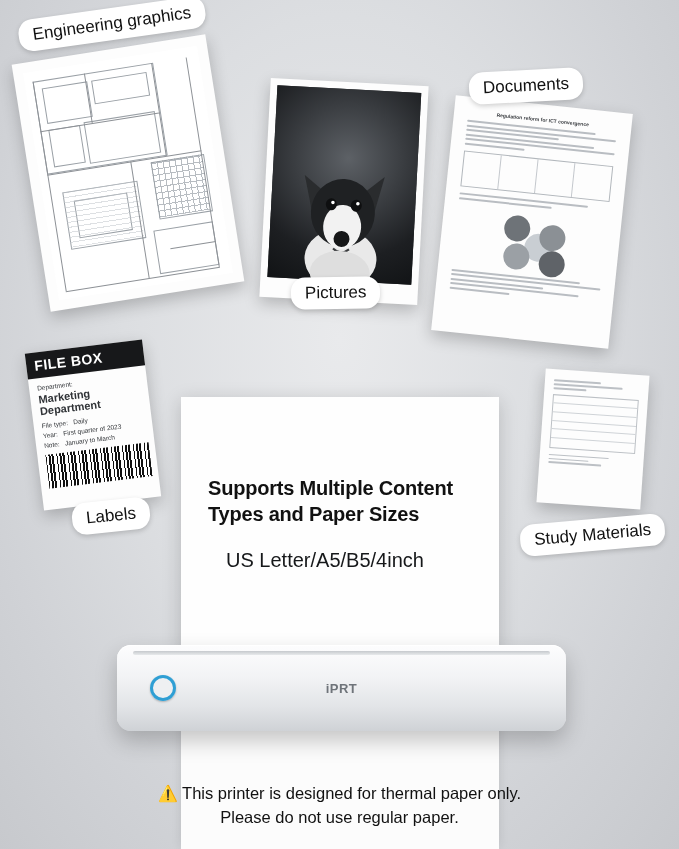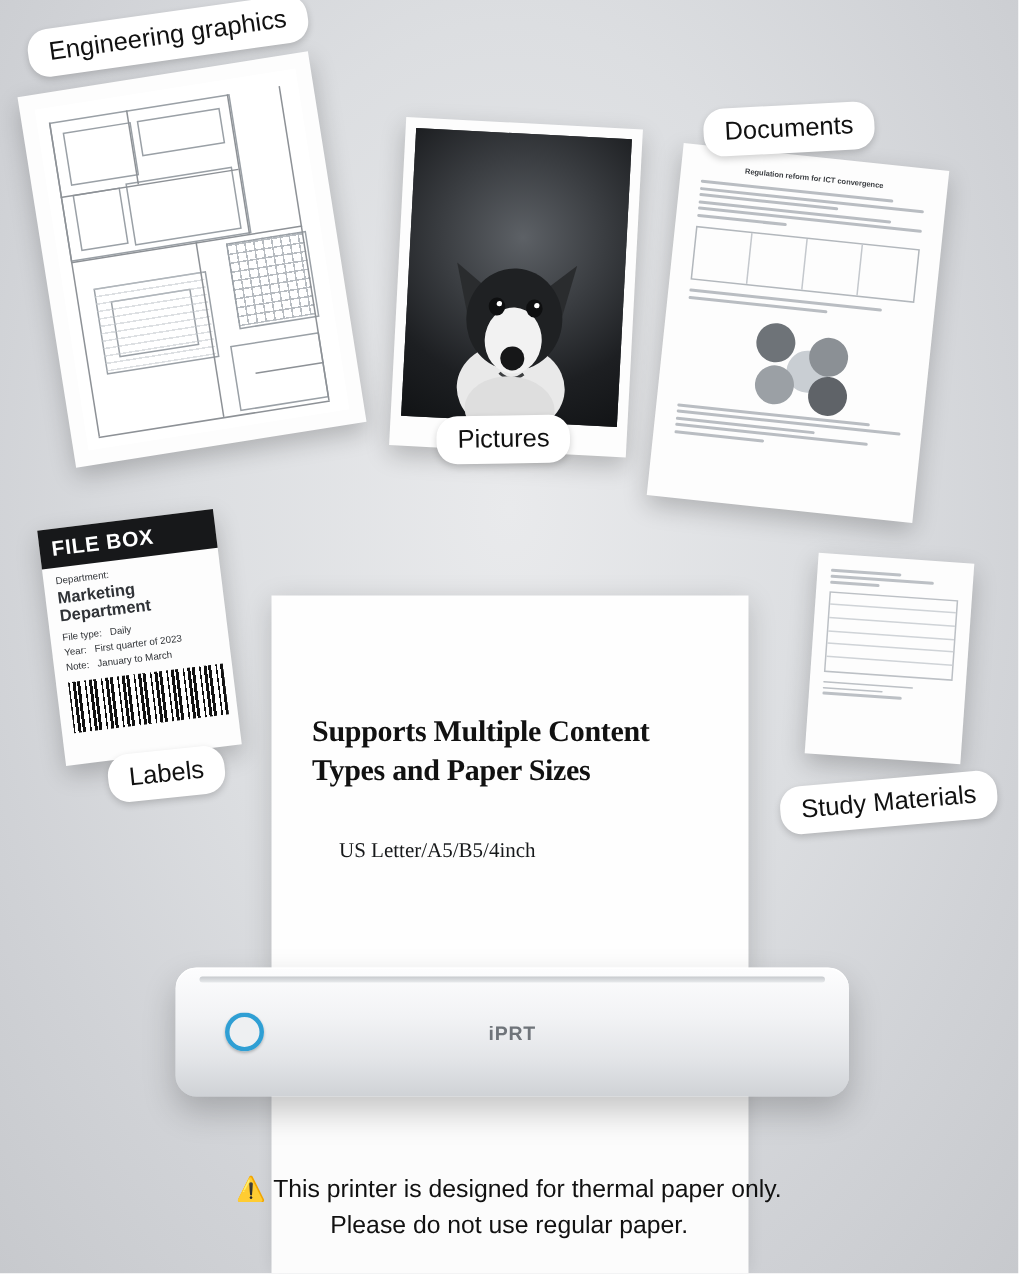--- a/index.html
+++ b/index.html
@@ -171,36 +171,35 @@
   .st-grid div { border-bottom: 1px solid #cfd3d7; }
   .st-grid div:last-child { border-bottom: none; }
 
   
   #main-sheet {
     position: absolute;
     left: 181px; top: 397px;
     width: 318px; height: 255px;
     background: #fefefe;
     box-shadow: 0 4px 18px rgba(0,0,0,0.18);
-    font-family: Liberation Serif, serif;
   }
   #main-sheet .headline {
     position: absolute;
     left: 27px; top: 78px;
     width: 270px;
     font-size: 20px;
     font-weight: bold;
     color: #111;
     line-height: 1.32;
     letter-spacing: -0.2px;
   }
   #main-sheet .subline {
     position: absolute;
-    left: 45px; top: 163px;
-    font-size: 14px;
+    left: 45px; top: 152px;
+    font-size: 20px;
     color: #16181a;
   }
 
   
   #lower-sheet {
     position: absolute;
     left: 181px; top: 718px;
     width: 318px; height: 131px;
     background: #fcfcfc;
     box-shadow: 0 -2px 10px rgba(0,0,0,0.10);

